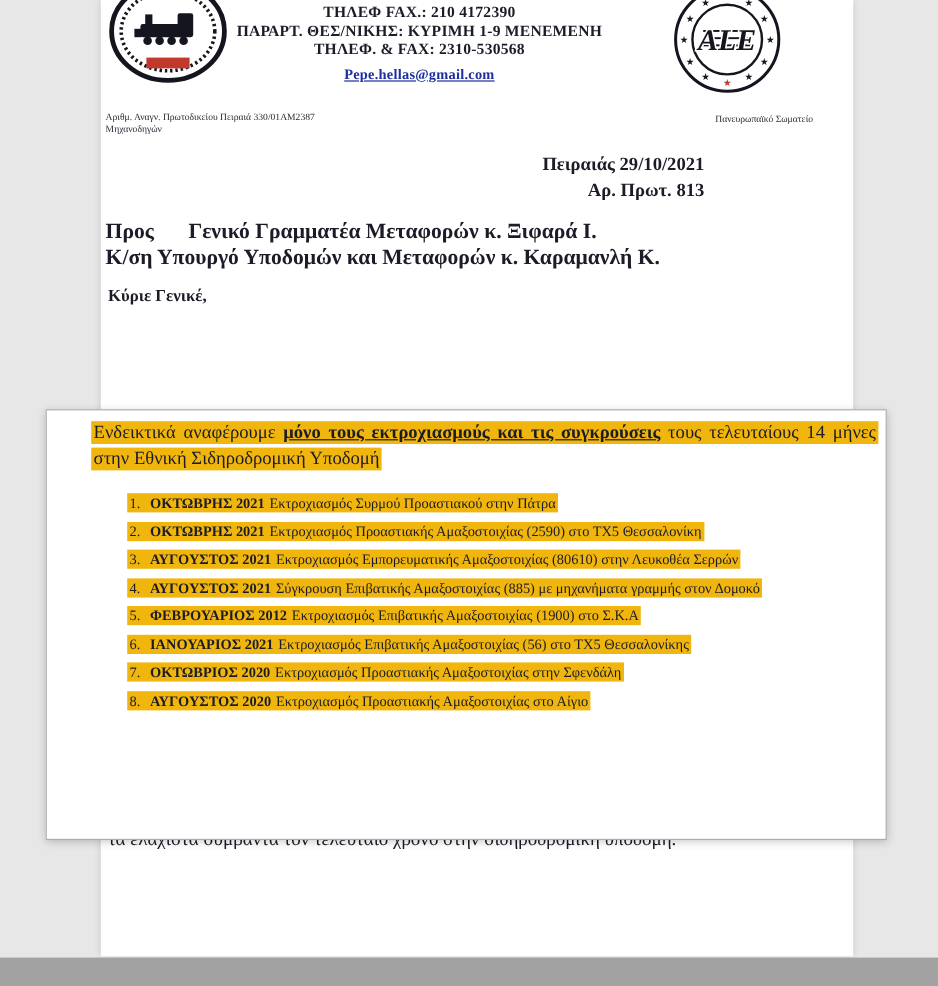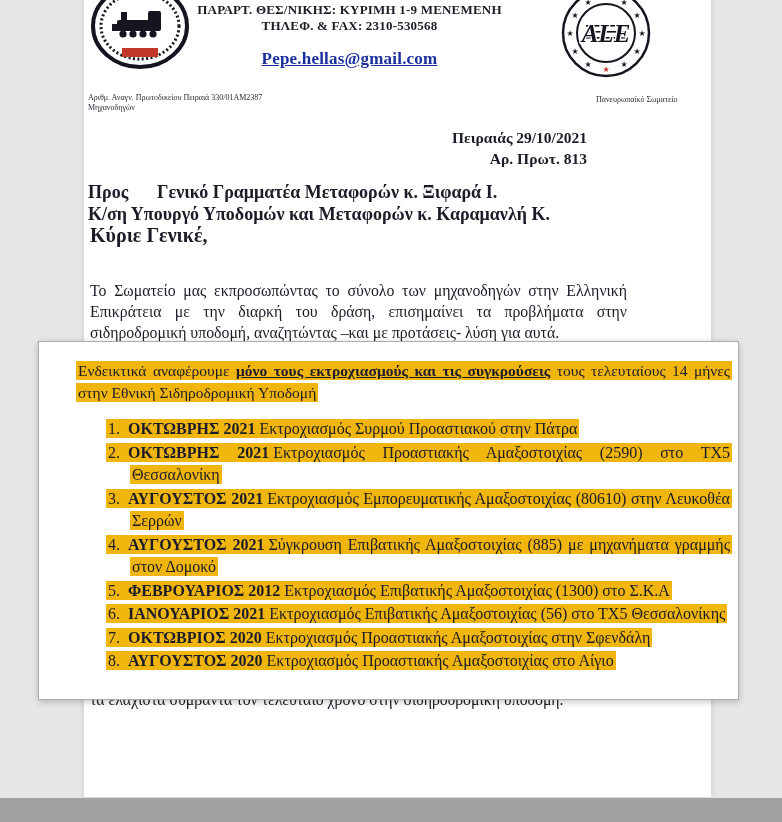--- a/index.html
+++ b/index.html
@@ -16,62 +16,62 @@
     position:absolute;left:84px;top:0;width:627px;height:797px;
     background:#ffffff;box-shadow:0 0 6px rgba(0,0,0,.14);
     z-index:1;
   }
 
   
   .lh-center{
     position:absolute;left:58px;top:2px;width:415px;text-align:center;
     font-weight:bold;font-size:13px;line-height:15.5px;letter-spacing:.2px;
   }
-  .lh-email{margin-top:18px;font-size:17px;}
+  .lh-email{margin-top:6px;font-size:12px;}
   .email-link{color:#1b2f9e;text-decoration:underline;font-weight:bold;cursor:pointer;}
 
   .train-logo{position:absolute;left:6px;top:-18px;width:100px;height:92px;}
   .ale-logo{position:absolute;left:477px;top:-12px;width:90px;height:92px;}
 
   .registry-note{position:absolute;left:4px;top:93px;font-size:8px;line-height:10px;width:210px;color:#2a2a35;}
   .union-note{position:absolute;left:512px;top:95px;font-size:8px;color:#2a2a35;}
 
   .meta-block{position:absolute;left:368px;top:127px;font-weight:bold;font-size:15.5px;line-height:21px;text-align:right;}
 
   .recipients{position:absolute;left:4px;top:182px;width:566px;font-weight:bold;font-size:18px;line-height:21.5px;}
   .to-label{display:inline-block;width:69px;}
 
-  .salutation{position:absolute;left:6px;top:224px;font-weight:bold;font-size:20px;}
+  .salutation{position:absolute;left:6px;top:240px;font-weight:bold;font-size:14px;}
 
   .body-par{
     position:absolute;left:6px;top:280px;width:537px;
     font-size:15.8px;line-height:21px;text-align:justify;
   }
   .clipped-line{position:absolute;left:6px;top:691px;width:570px;font-size:15.8px;}
 
   
   .overlay-box{
     position:absolute;left:38px;top:341px;width:701px;height:359px;
     box-sizing:border-box;background:#ffffff;border:1px solid #adadad;
     box-shadow:0 2px 7px rgba(0,0,0,.22);
     z-index:5;overflow:hidden;
   }
-  .overlay-inner{padding:18px 6px 0 37px;font-size:15.5px;}
+  .overlay-inner{padding:8px 6px 0 37px;font-size:15.5px;}
   .hl{
     background:#f1b60e;
     padding:1px 2px;
     -webkit-box-decoration-break:clone;box-decoration-break:clone;
   }
   .intro{margin:0 0 14px 0;text-align:justify;line-height:22px;}
   .intro .emph{font-weight:bold;text-decoration:underline;}
 
   .incident-list{margin:0 0 0 30px;padding:0;list-style:none;width:626px;}
   .incident{
     padding-left:24px;text-indent:-24px;text-align:justify;
-    line-height:22.5px;font-size:16px;margin:0 0 1px 0;
+    line-height:22.5px;font-size:12px;margin:0 0 1px 0;
   }
   .incident .num{margin-right:8px;}
   .incident .date{font-weight:bold;margin-right:4px;}
 
   
   .footer-bar{
     position:absolute;left:0;right:0;bottom:0;height:24px;
     background:#a2a2a2;z-index:6;
   }
 </style>
@@ -94,20 +94,21 @@
           <circle cx="33" cy="52" r="3.6"></circle>
           <circle cx="43" cy="52" r="3.6"></circle>
           <circle cx="53" cy="52" r="3.6"></circle>
           <circle cx="63" cy="52" r="3.6"></circle>
         </g>
         <rect x="32" y="66" width="36" height="9" fill="#c0392b"></rect>
       </svg>
     </div>
 
     <div class="lh-center">
+      <div>ΤΗΛΕΦ FAX.: 210 4172390</div>
       <div>ΠΑΡΑΡΤ. ΘΕΣ/ΝΙΚΗΣ: ΚΥΡΙΜΗ 1-9 ΜΕΝΕΜΕΝΗ</div>
       <div>ΤΗΛΕΦ. &amp; FAX: 2310-530568</div>
       <div class="lh-email">
         <span class="email-link">Pepe.hellas@gmail.com</span>
       </div>
     </div>
 
     <div class="ale-logo">
       <svg viewBox="0 0 90 90" width="90" height="90">
         <circle cx="45" cy="45" r="43" fill="#ffffff" stroke="#15151f" stroke-width="2.5"></circle>
@@ -148,37 +149,36 @@
 
     <div class="recipients">
       <div>
         <span class="to-label">Προς</span><span>Γενικό Γραμματέα Μεταφορών κ. Ξιφαρά Ι.</span>
       </div>
       <div>Κ/ση Υπουργό Υποδομών και Μεταφορών κ. Καραμανλή Κ.</div>
     </div>
 
     <div class="salutation">Κύριε Γενικέ,</div>
 
-    <div class="body-par">Το Σωματείο μας εκπροσωπώντας το σύνολο των μηχανοδηγών στην Ελληνική Επικράτεια με την διαρκή του δράση, επισημαίνει τα προβλήματα στην σιδηροδρομική υποδομή, αναζητώντας –και με προτάσεις- λύση για αυτά.</div>
 
     <div class="clipped-line">τα ελάχιστα συμβάντα τον τελευταίο χρόνο στην σιδηροδρομική υποδομή.</div>
   </div>
 
   <div class="overlay-box">
     <div class="overlay-inner">
       <p class="intro">
         <span class="hl"><span>Ενδεικτικά αναφέρουμε </span><span class="emph">μόνο τους εκτροχιασμούς και τις συγκρούσεις</span><span> τους τελευταίους 14 μήνες στην Εθνική Σιδηροδρομική Υποδομή</span></span>
       </p>
 
       <ol class="incident-list">
         <li class="incident"><span class="hl"><span class="num">1.</span><span class="date">ΟΚΤΩΒΡΗΣ 2021</span><span>Εκτροχιασμός Συρμού Προαστιακού στην Πάτρα</span></span></li>
         <li class="incident"><span class="hl"><span class="num">2.</span><span class="date">ΟΚΤΩΒΡΗΣ 2021</span><span>Εκτροχιασμός Προαστιακής Αμαξοστοιχίας (2590) στο ΤΧ5 Θεσσαλονίκη</span></span></li>
         <li class="incident"><span class="hl"><span class="num">3.</span><span class="date">ΑΥΓΟΥΣΤΟΣ 2021</span><span>Εκτροχιασμός Εμπορευματικής Αμαξοστοιχίας (80610) στην Λευκοθέα Σερρών</span></span></li>
         <li class="incident"><span class="hl"><span class="num">4.</span><span class="date">ΑΥΓΟΥΣΤΟΣ 2021</span><span>Σύγκρουση Επιβατικής Αμαξοστοιχίας (885) με μηχανήματα γραμμής στον Δομοκό</span></span></li>
-        <li class="incident"><span class="hl"><span class="num">5.</span><span class="date">ΦΕΒΡΟΥΑΡΙΟΣ 2012</span><span>Εκτροχιασμός Επιβατικής Αμαξοστοιχίας (1300) στο Σ.Κ.Α</span></span></li>
+        <li class="incident"><span class="hl"><span class="num">5.</span><span class="date">ΦΕΒΡΟΥΑΡΙΟΣ 2012</span><span>Εκτροχιασμός Επιβατικής Αμαξοστοιχίας (1900) στο Σ.Κ.Α</span></span></li>
         <li class="incident"><span class="hl"><span class="num">6.</span><span class="date">ΙΑΝΟΥΑΡΙΟΣ 2021</span><span>Εκτροχιασμός Επιβατικής Αμαξοστοιχίας (56) στο ΤΧ5 Θεσσαλονίκης</span></span></li>
         <li class="incident"><span class="hl"><span class="num">7.</span><span class="date">ΟΚΤΩΒΡΙΟΣ 2020</span><span>Εκτροχιασμός Προαστιακής Αμαξοστοιχίας στην Σφενδάλη</span></span></li>
         <li class="incident"><span class="hl"><span class="num">8.</span><span class="date">ΑΥΓΟΥΣΤΟΣ 2020</span><span>Εκτροχιασμός Προαστιακής Αμαξοστοιχίας στο Αίγιο</span></span></li>
       </ol>
     </div>
   </div>
 
   <div class="footer-bar"></div>
 </div>
 

